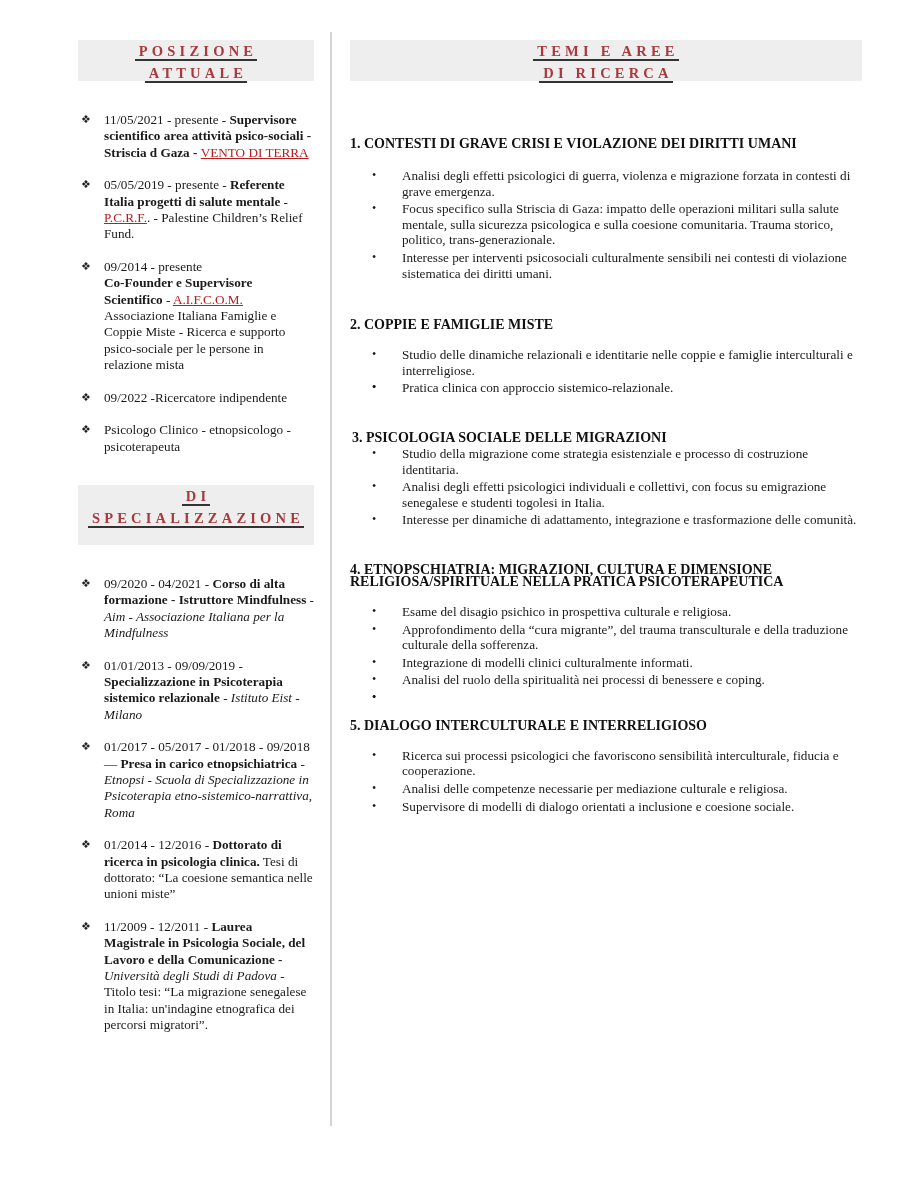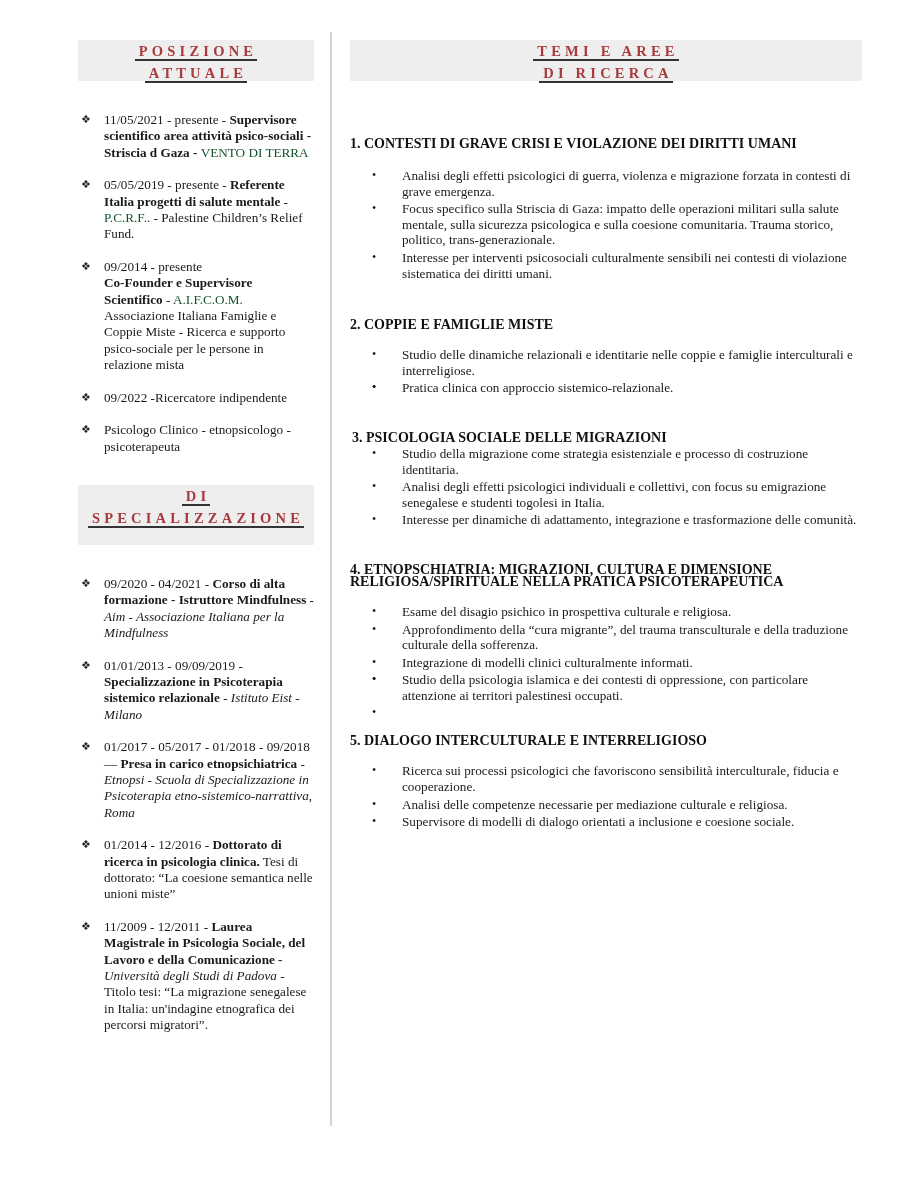--- a/index.html
+++ b/index.html
@@ -45,21 +45,21 @@
       line-height: 16.4px;
       margin-bottom: 16px;
     }
     .lst li .bullet {
       position: absolute; left: 3px; top: 0px;
       font-size: 11px; color: #222;
       font-family: "DejaVu Sans", sans-serif;
     }
     .lst .b { font-weight: bold; text-align: center; }
     .lst .i { font-style: italic; }
-    .lst a { color: #14532d; }
+    .lst a { color: #b91c1c; text-decoration: underline; }
 
     
     .topic-title {
       font-weight: bold; font-size: 14px; line-height: 12px;
       text-transform: uppercase;
       color: #111;
     }
     .blist { list-style: none; margin: 0; padding: 0; }
     .blist li {
       position: relative;
@@ -137,22 +137,22 @@
             <li><span class="dot">•</span><span>Analisi degli effetti psicologici individuali e collettivi, con focus su emigrazione senegalese e studenti togolesi in Italia.</span></li>
             <li><span class="dot">•</span><span>Interesse per dinamiche di adattamento, integrazione e trasformazione delle comunità.</span></li>
           </ul>
         </div>
         <div style="margin-top: 36px;">
           <div class="topic-title">4. ETNOPSCHIATRIA: MIGRAZIONI, CULTURA E DIMENSIONE RELIGIOSA/SPIRITUALE NELLA PRATICA PSICOTERAPEUTICA</div>
           <ul class="blist" style="margin-top: 16px;">
             <li><span class="dot">•</span><span>Esame del disagio psichico in prospettiva culturale e religiosa.</span></li>
             <li><span class="dot">•</span><span>Approfondimento della “cura migrante”, del trauma transculturale e della traduzione culturale della sofferenza.</span></li>
             <li><span class="dot">•</span><span>Integrazione di modelli clinici culturalmente informati.</span></li>
+            <li><span class="dot">•</span><span>Analisi del ruolo della spiritualità nei processi di benessere e coping.</span></li>
             <li><span class="dot">•</span></li>
-            <li><span class="dot">•</span><span>Studio della psicologia islamica e dei contesti di oppressione, con particolare attenzione ai territori palestinesi occupati.</span></li>
             <li><span class="dot">•</span></li>
           </ul>
         </div>
         <div style="margin-top: 32px;">
           <div class="topic-title">5. DIALOGO INTERCULTURALE E INTERRELIGIOSO</div>
           <ul class="blist" style="margin-top: 16px;">
             <li><span class="dot">•</span><span>Ricerca sui processi psicologici che favoriscono sensibilità interculturale, fiducia e cooperazione.</span></li>
             <li><span class="dot">•</span><span>Analisi delle competenze necessarie per mediazione culturale e religiosa.</span></li>
             <li><span class="dot">•</span><span>Supervisore di modelli di dialogo orientati a inclusione e coesione sociale.</span></li>
           </ul>

